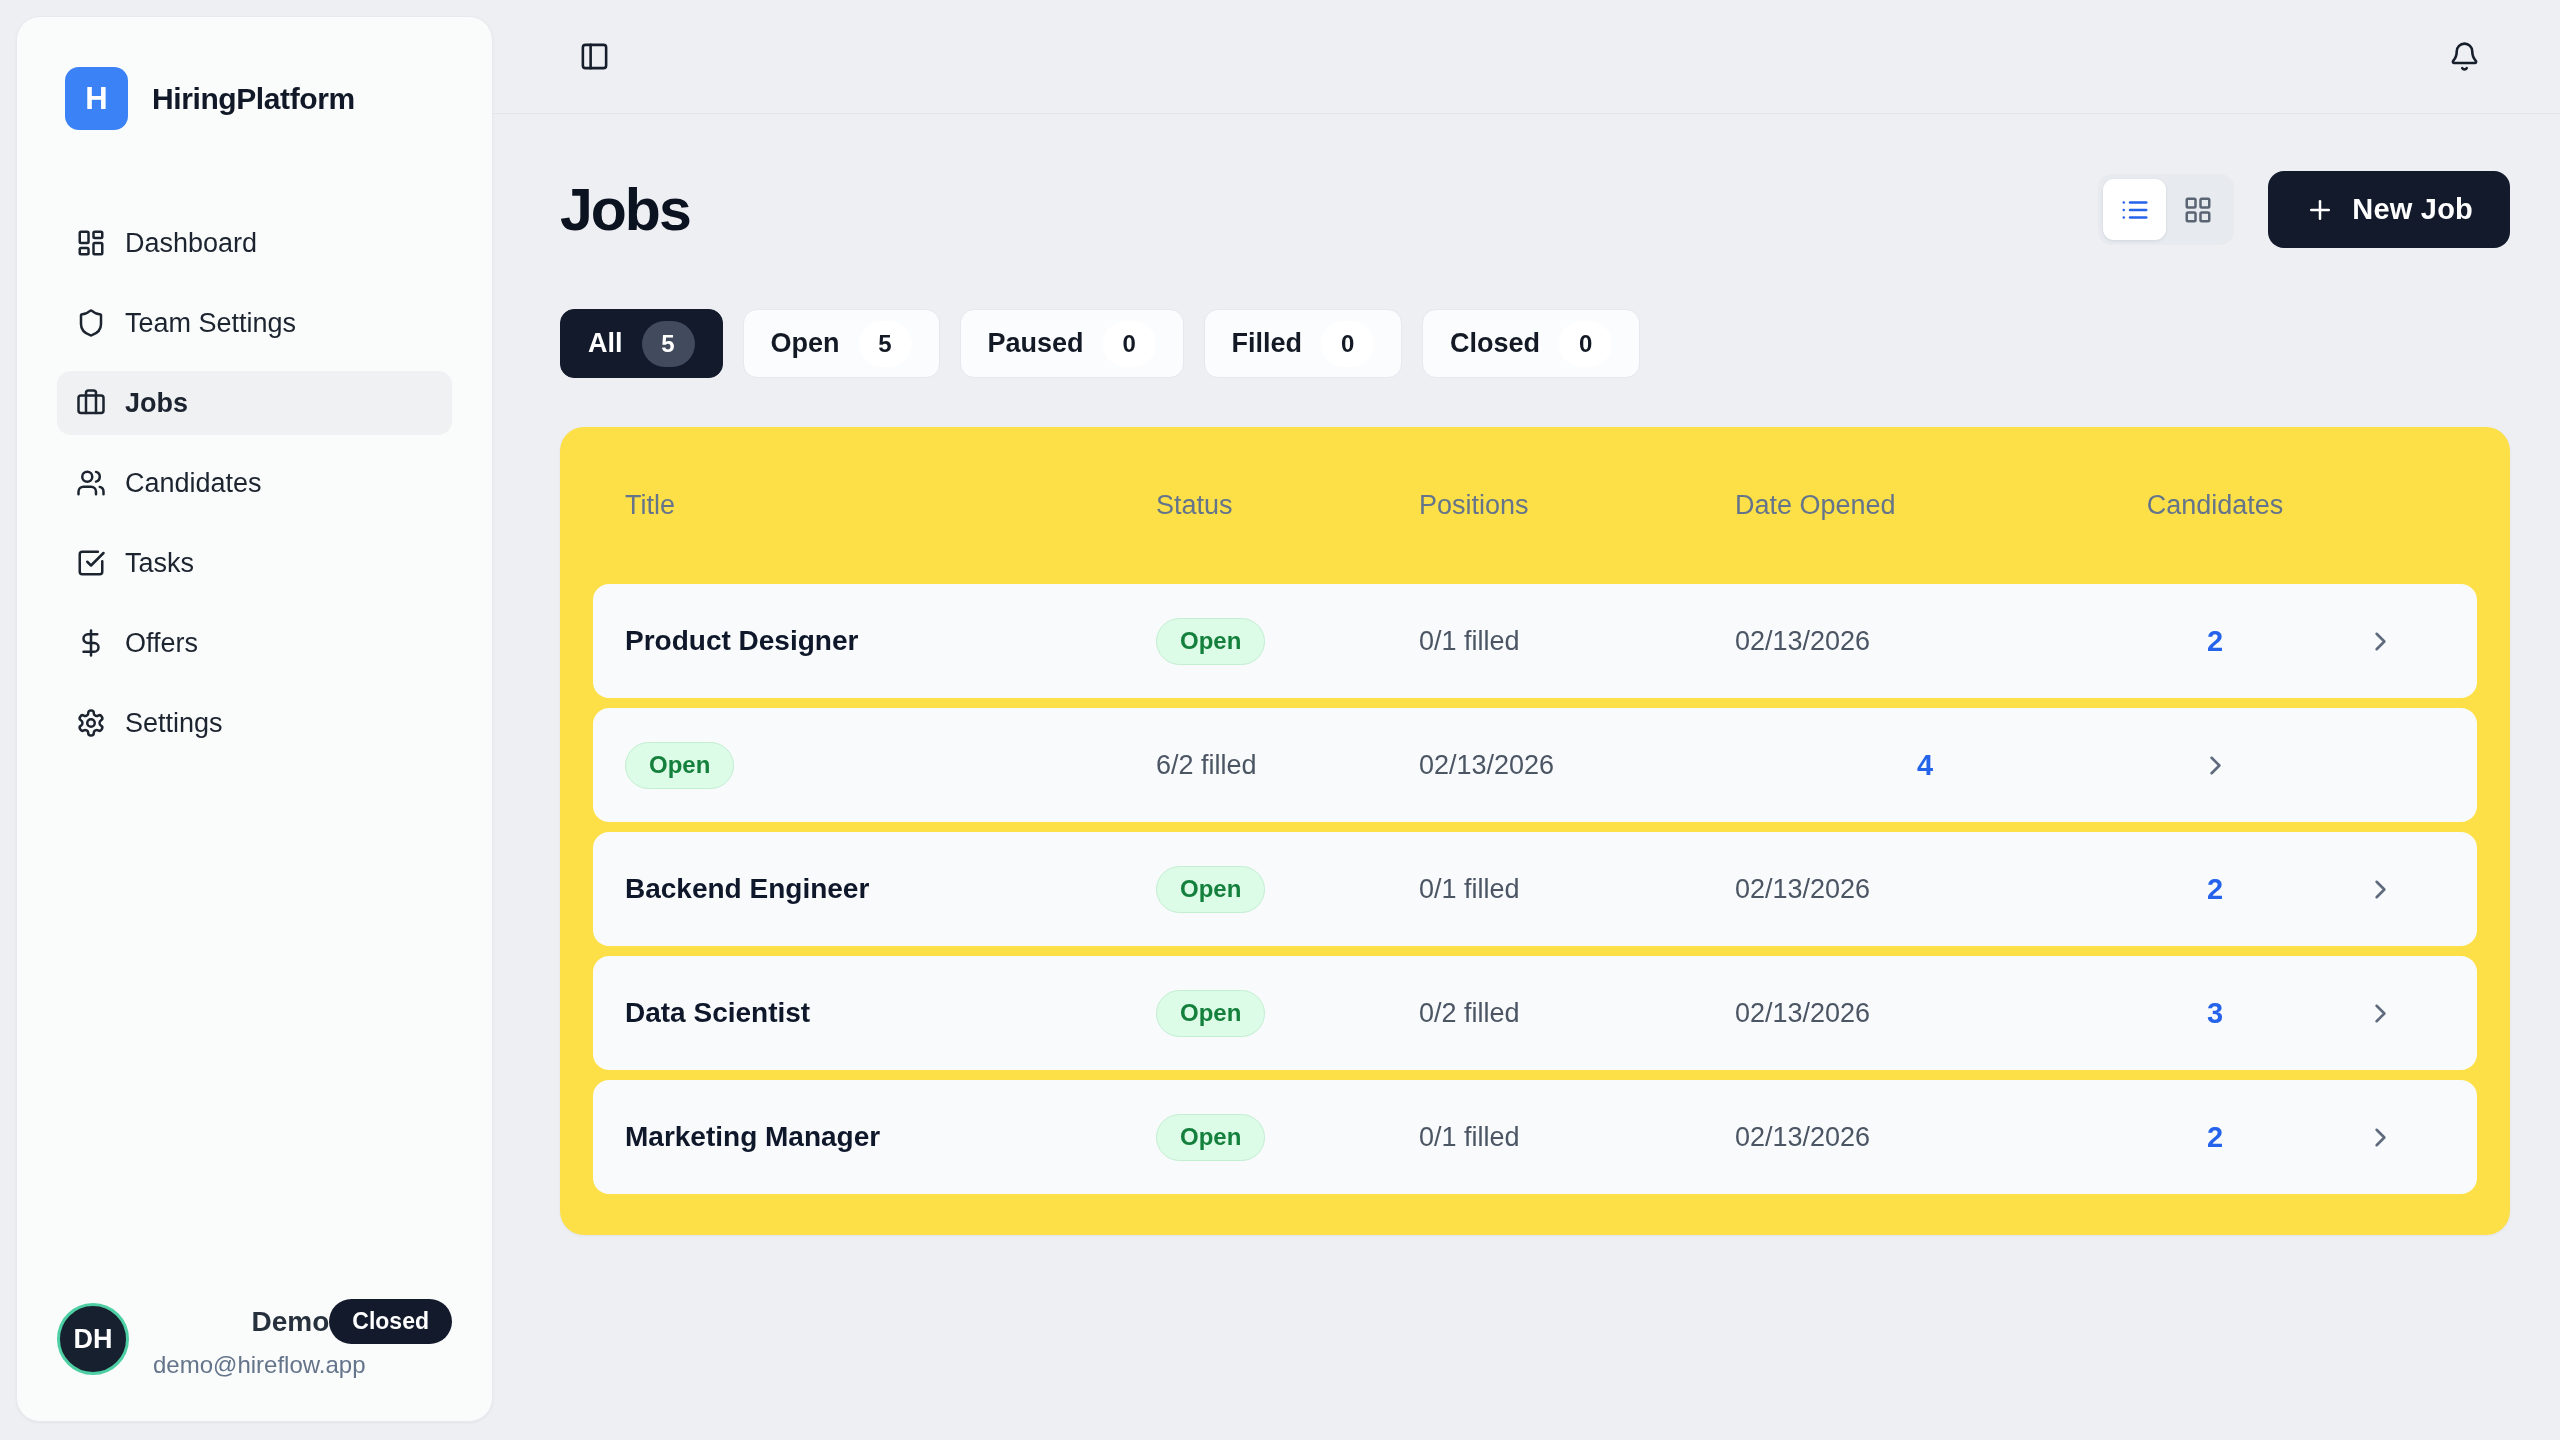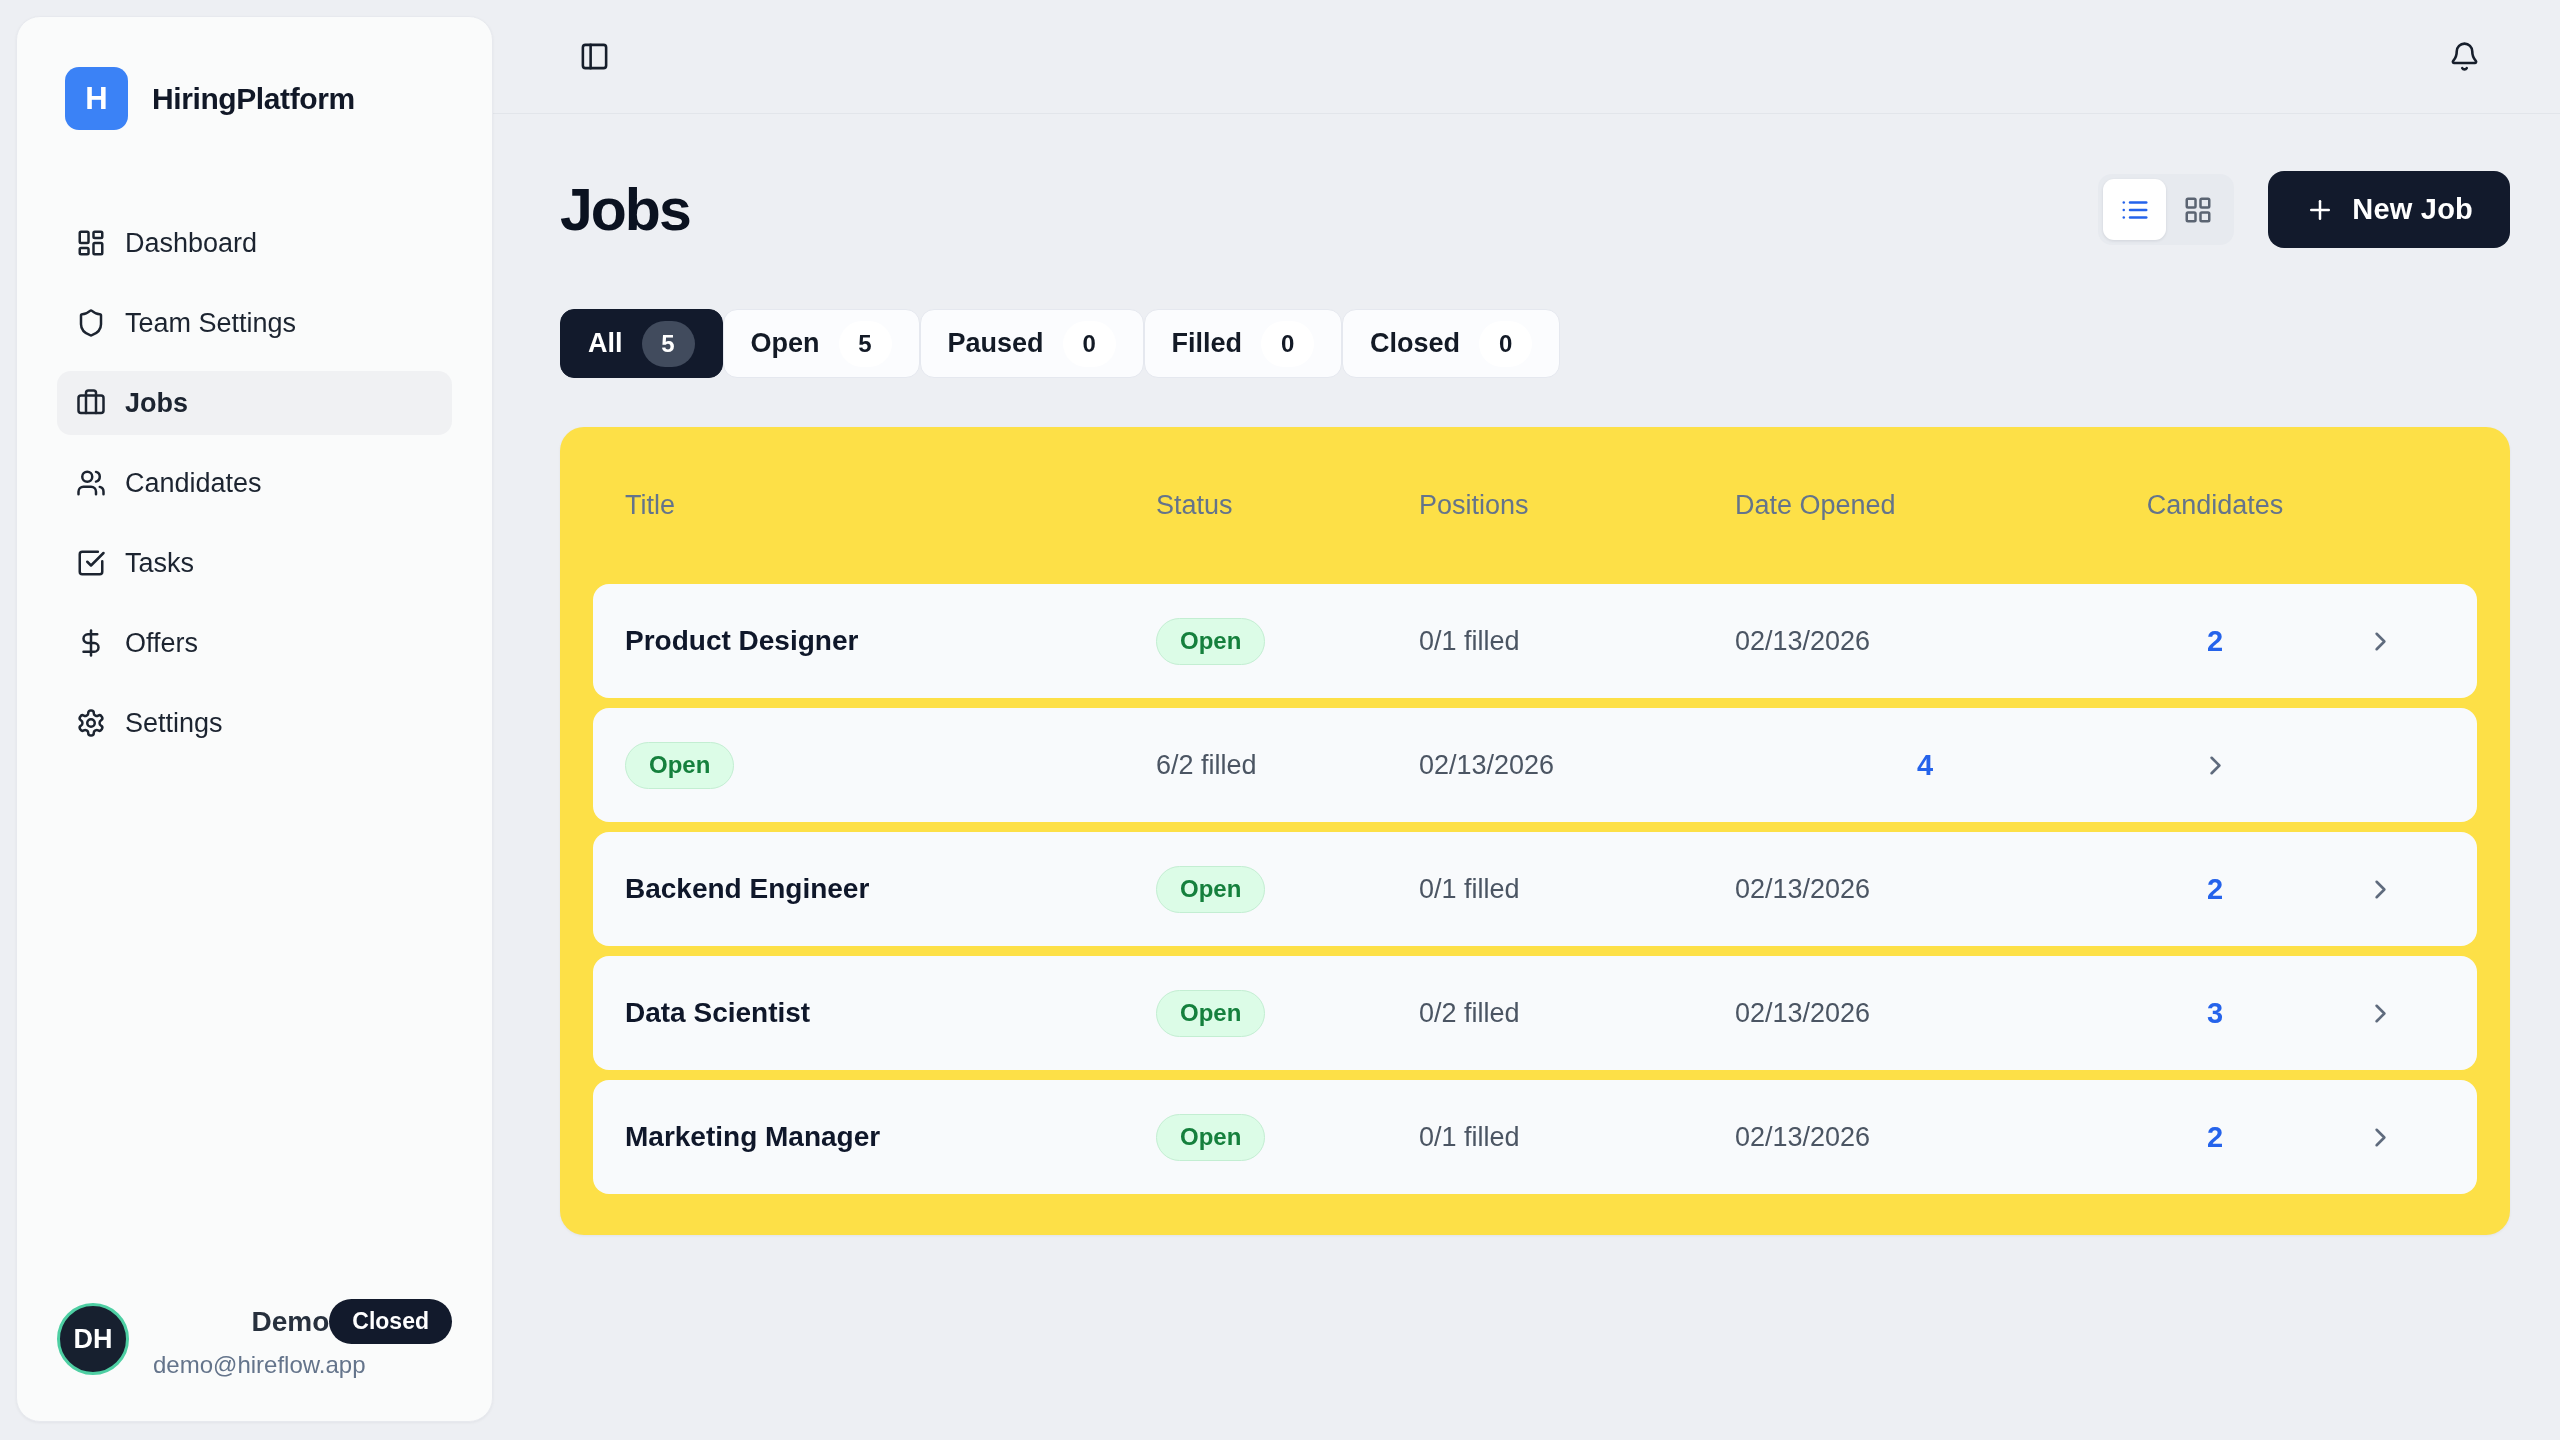--- a/index.html
+++ b/index.html
@@ -87,21 +87,21 @@
   .vt-btn.active { background: #ffffff; color: #2563eb; box-shadow: 0 1px 3px rgba(15,23,42,.1); }
 
   .new-job {
     height: 77px; padding: 0 37px; border-radius: 16px; border: none; cursor: pointer;
     background: #121a2c; color: #fff;
     font-family: inherit; font-size: 29px; font-weight: 600;
     display: flex; align-items: center; gap: 17px; letter-spacing: .2px;
   }
   .new-job svg { width: 30px; height: 30px; }
 
-  .filters { margin-top: 61px; display: flex; }
+  .filters { margin-top: 61px; display: flex; gap: 20px; }
   .pill {
     height: 69px; border-radius: 14px; cursor: pointer;
     display: flex; align-items: center; gap: 19px; padding: 0 27px;
     font-family: inherit; font-size: 27px; font-weight: 600;
     background: #fbfcfe; border: 1px solid #e5e8ef; color: #131a26;
   }
   .pill-count {
     min-width: 53px; height: 46px; padding: 0 12px; border-radius: 999px;
     display: flex; align-items: center; justify-content: center;
     font-size: 24px; font-weight: 600;

